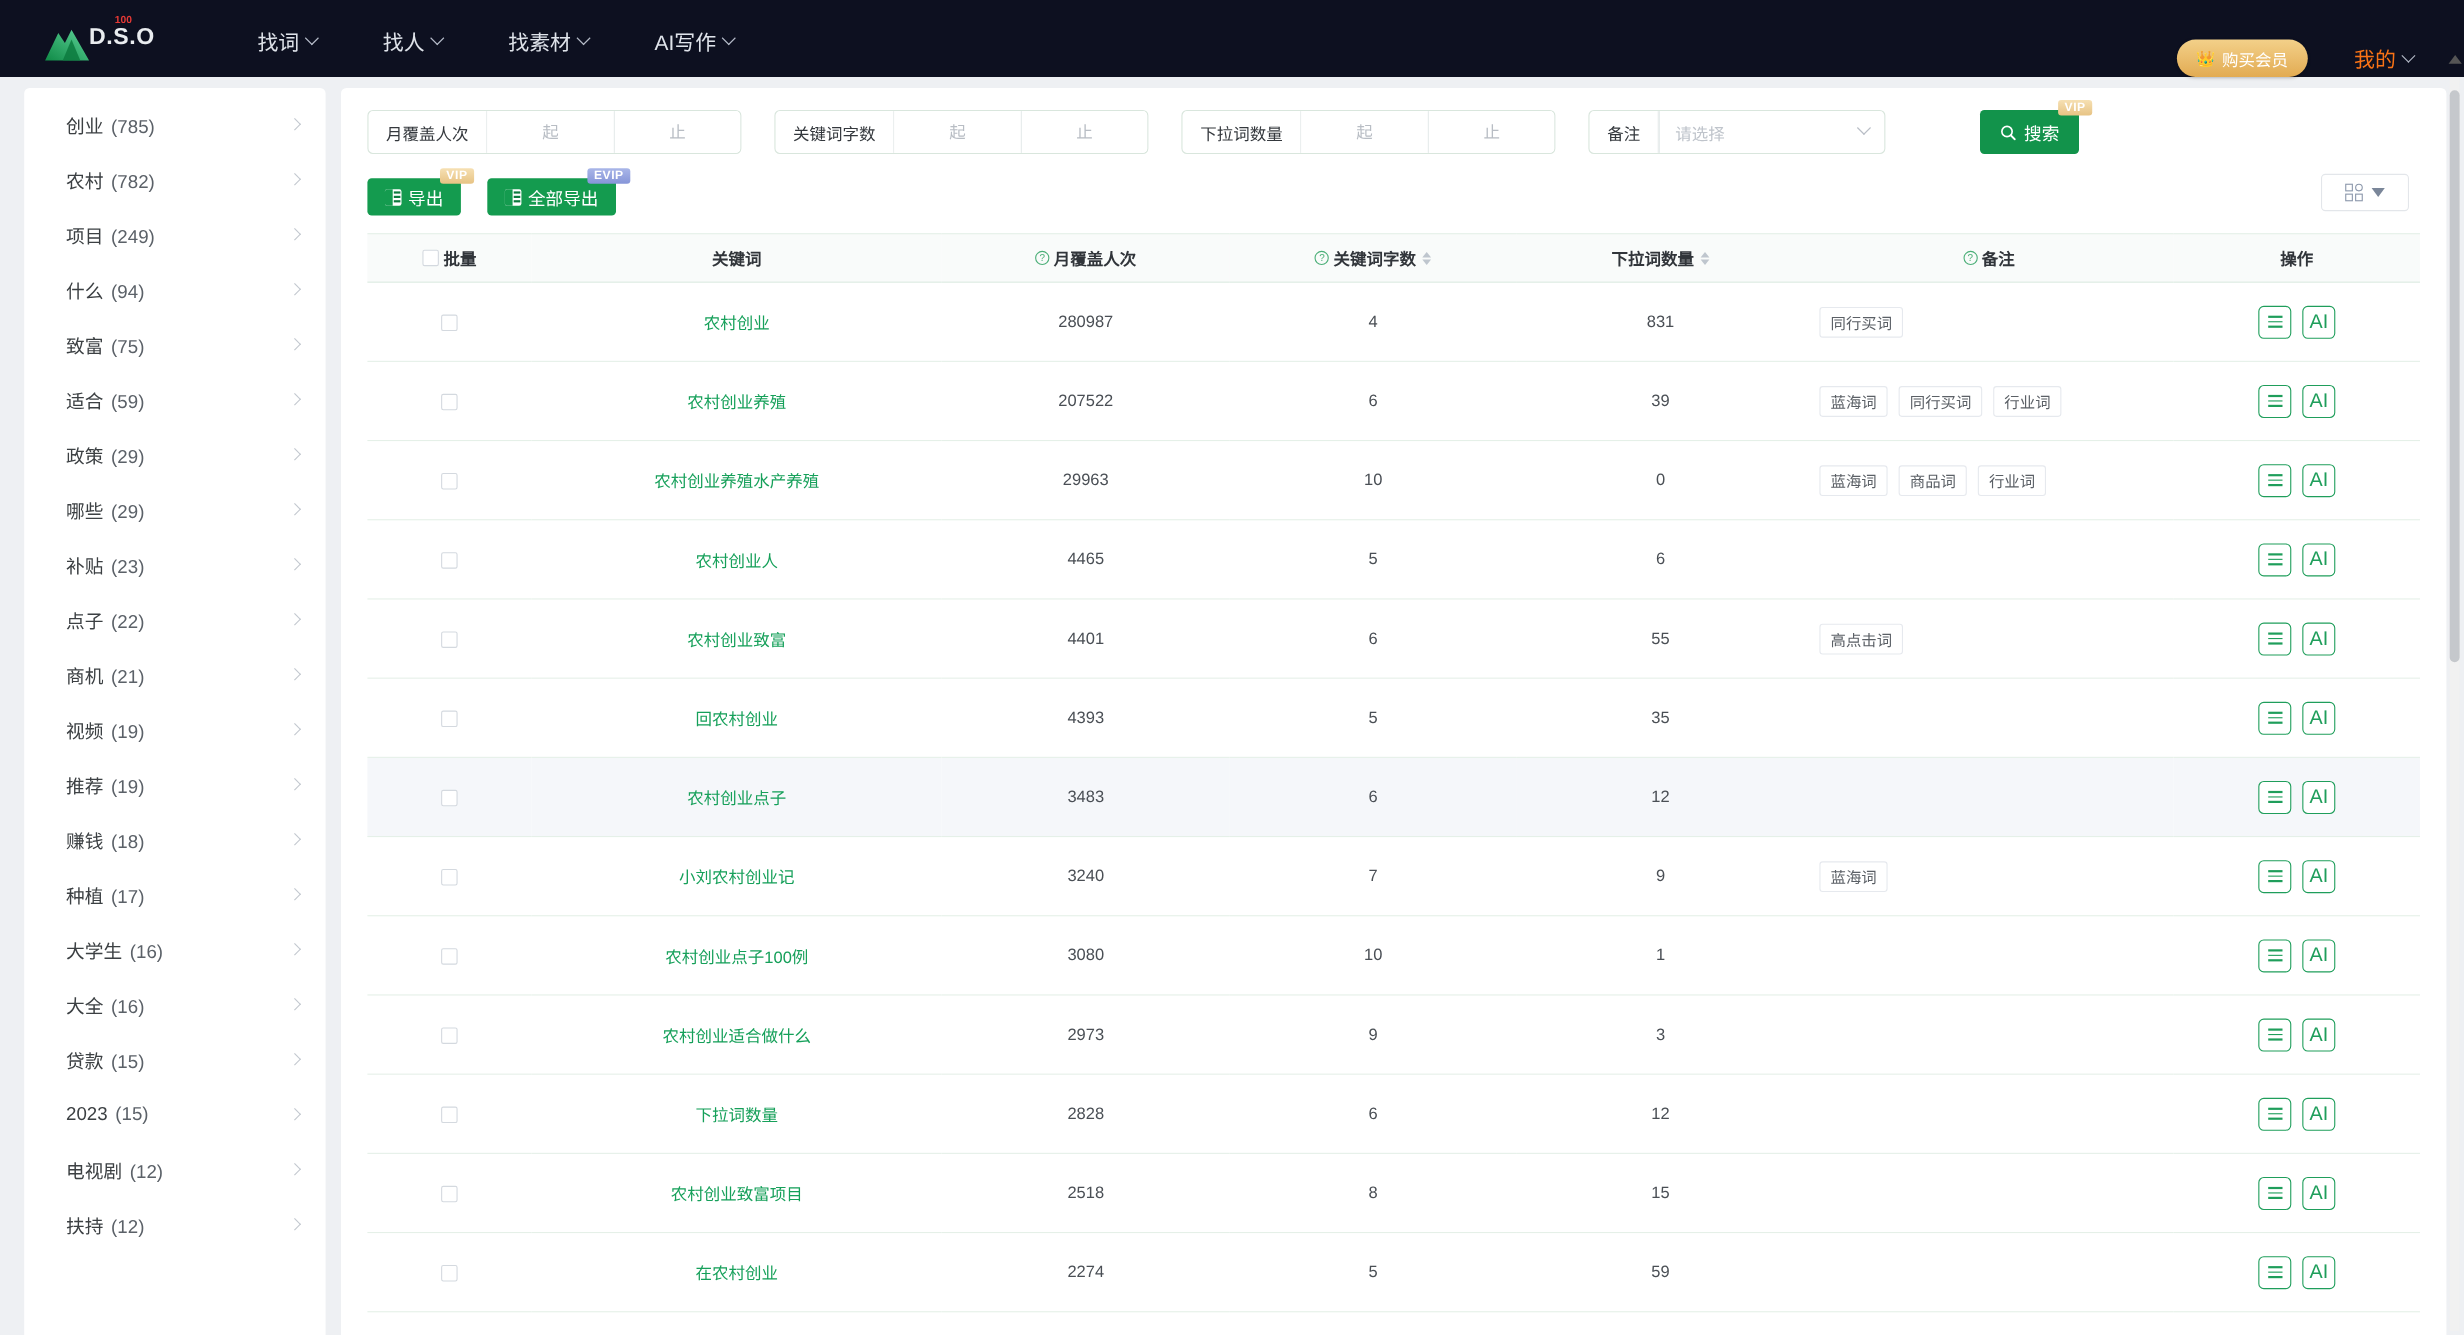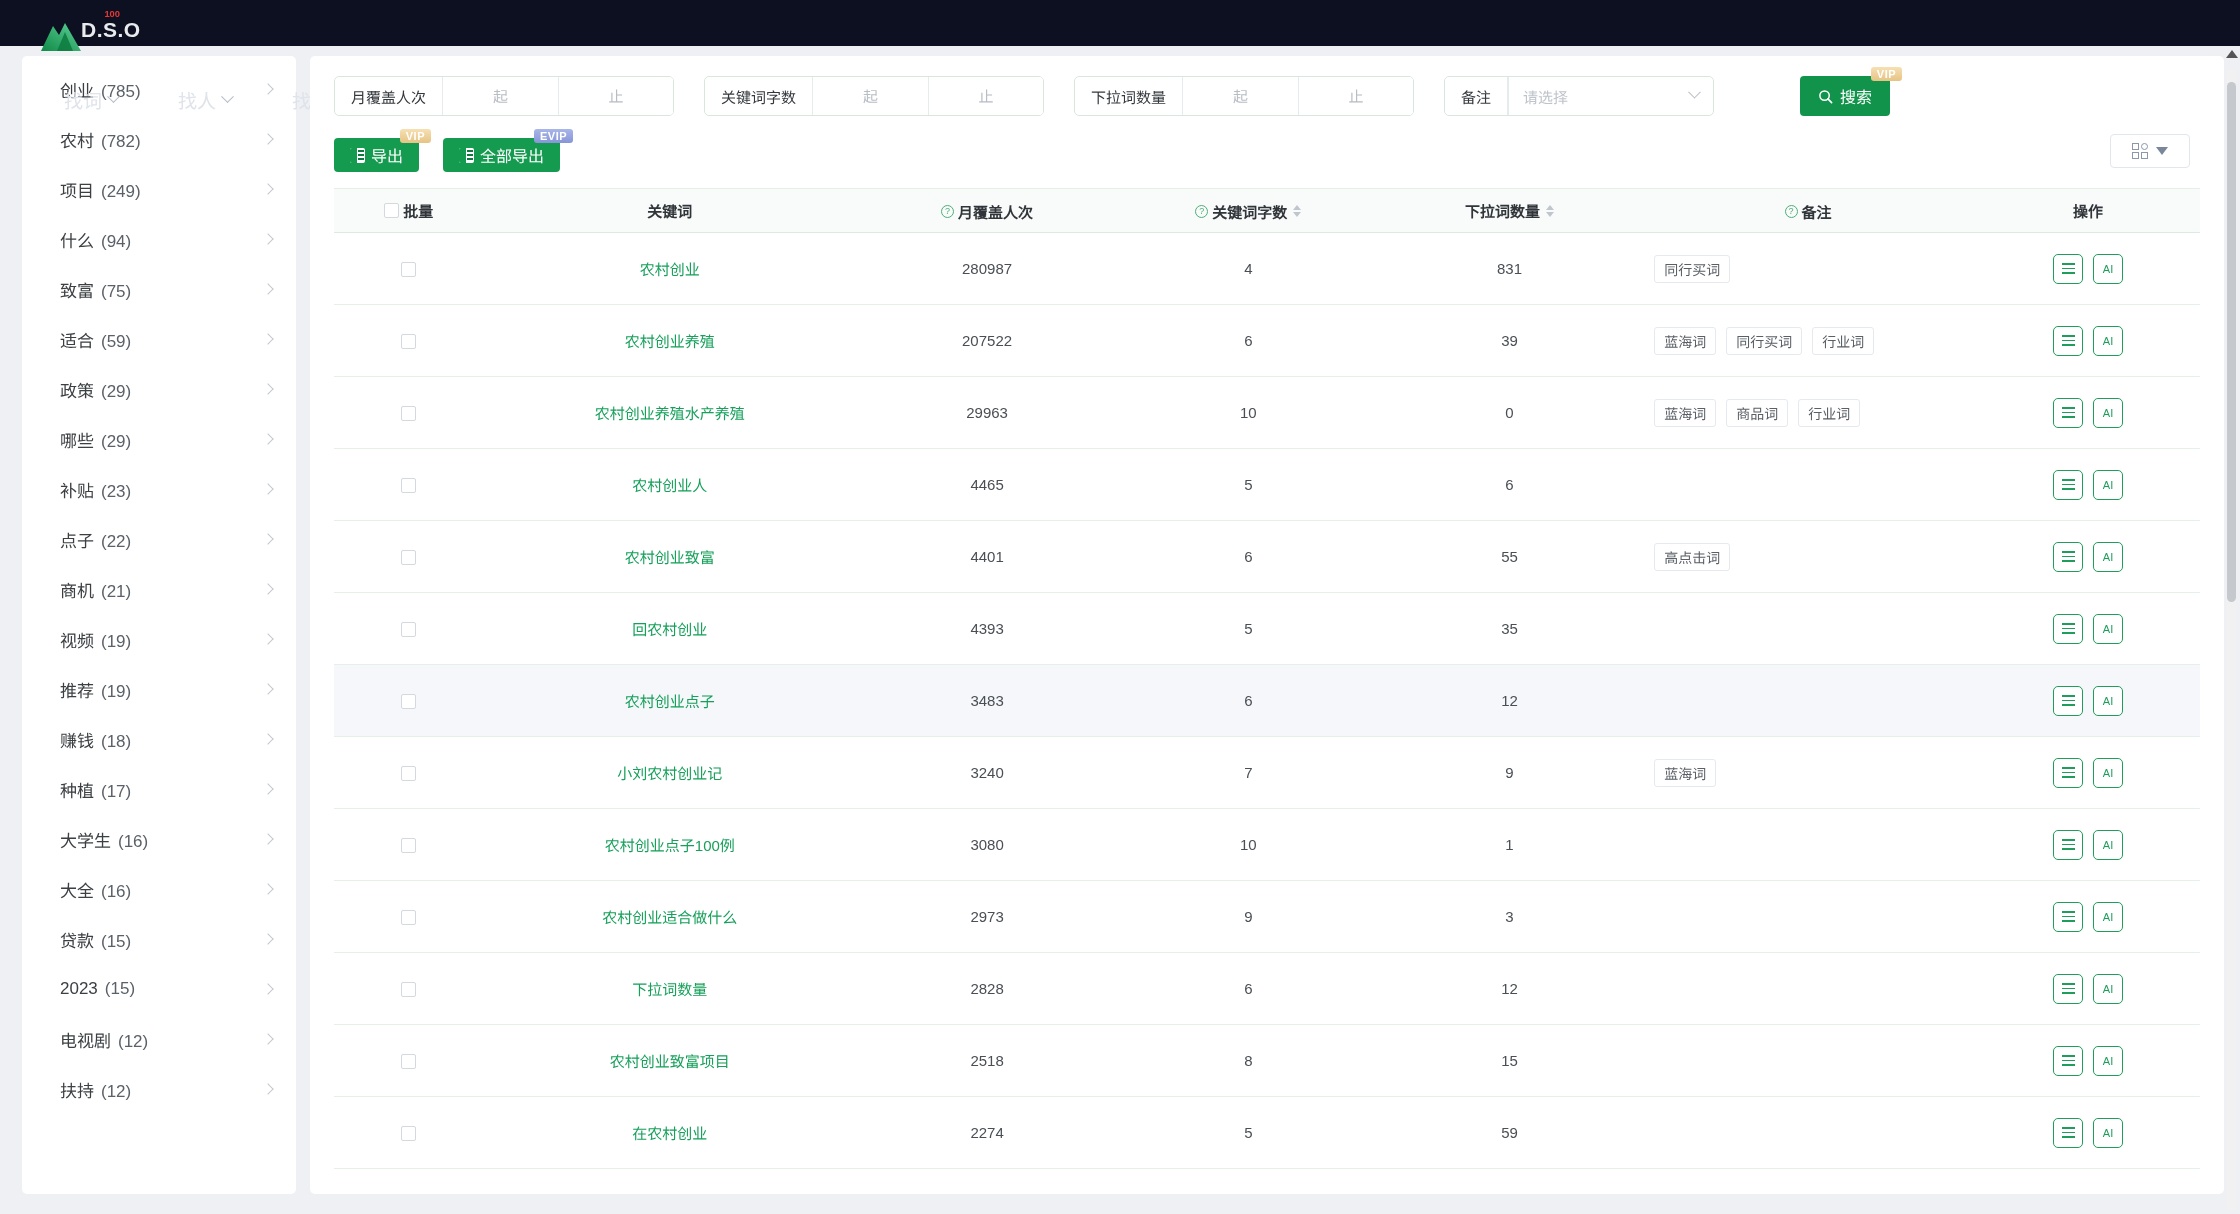--- a/index.html
+++ b/index.html
@@ -6,25 +6,24 @@
   * { box-sizing: border-box; margin: 0; padding: 0; }
   html, body {
     width: 2240px; height: 1214px;
     font-family: "Liberation Sans", "DejaVu Sans", sans-serif;
     background: #eef0f3;
     overflow: hidden;
   }
 
   
   .topbar {
-    height: 46px; width: 2240px;
+    height: 70px; width: 2240px;
     background: #0d1020;
-    display: flex; align-items: flex-start;
+    display: flex; align-items: flex-end;
     position: relative;
-    flex-direction: column;
   }
   .logo-wrap {
     width: 170px; height: 66px;
     display: flex; align-items: center; justify-content: center;
     position: relative; flex: 0 0 auto;
   }
   .logo-mark { position: relative; width: 112px; height: 46px; }
   .logo-mountain {
     position: absolute; left: 10px; top: 10px;
     width: 44px; height: 32px;
@@ -261,21 +260,21 @@
     border: 1px solid #e6e9ee; border-radius: 3px;
     padding: 3px 9px; font-size: 14px; color: #5b6066; background: #fff;
     white-space: nowrap;
   }
 
   .ops { display: flex; gap: 10px; justify-content: center; }
   .op-btn {
     width: 30px; height: 30px; border: 1px solid #1f9e5b;
     border-radius: 5px; background: #fff; cursor: pointer;
     display: flex; align-items: center; justify-content: center;
-    color: #1f9e5b; font-size: 11px;
+    color: #1f9e5b; font-size: 18px;
   }
   .list-ico { display: flex; flex-direction: column; gap: 2.5px; }
   .list-ico span { display: block; width: 13px; height: 1.8px; background: #1f9e5b; }
 
   
   .scroll-track {
     position: absolute; right: 4px; top: 70px;
     width: 9px; height: 1140px; background: #f1f1f1;
   }
   .scroll-thumb {

